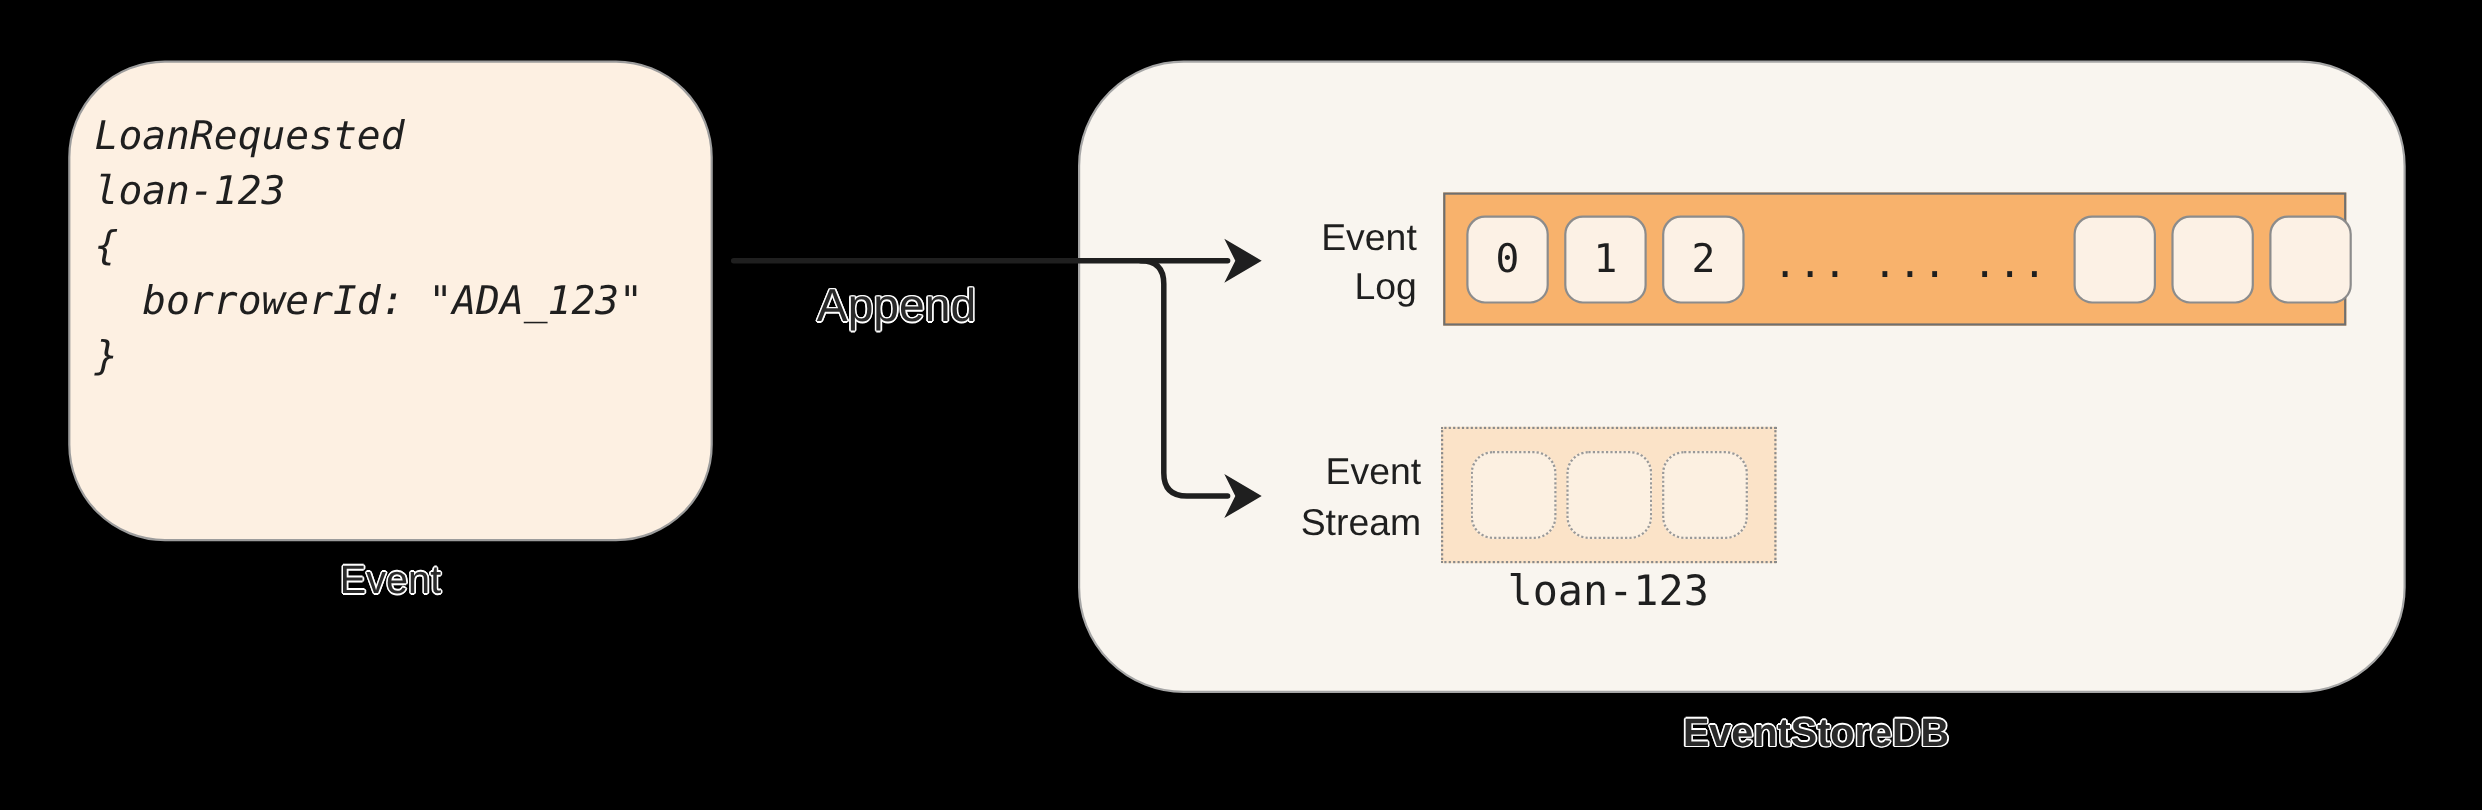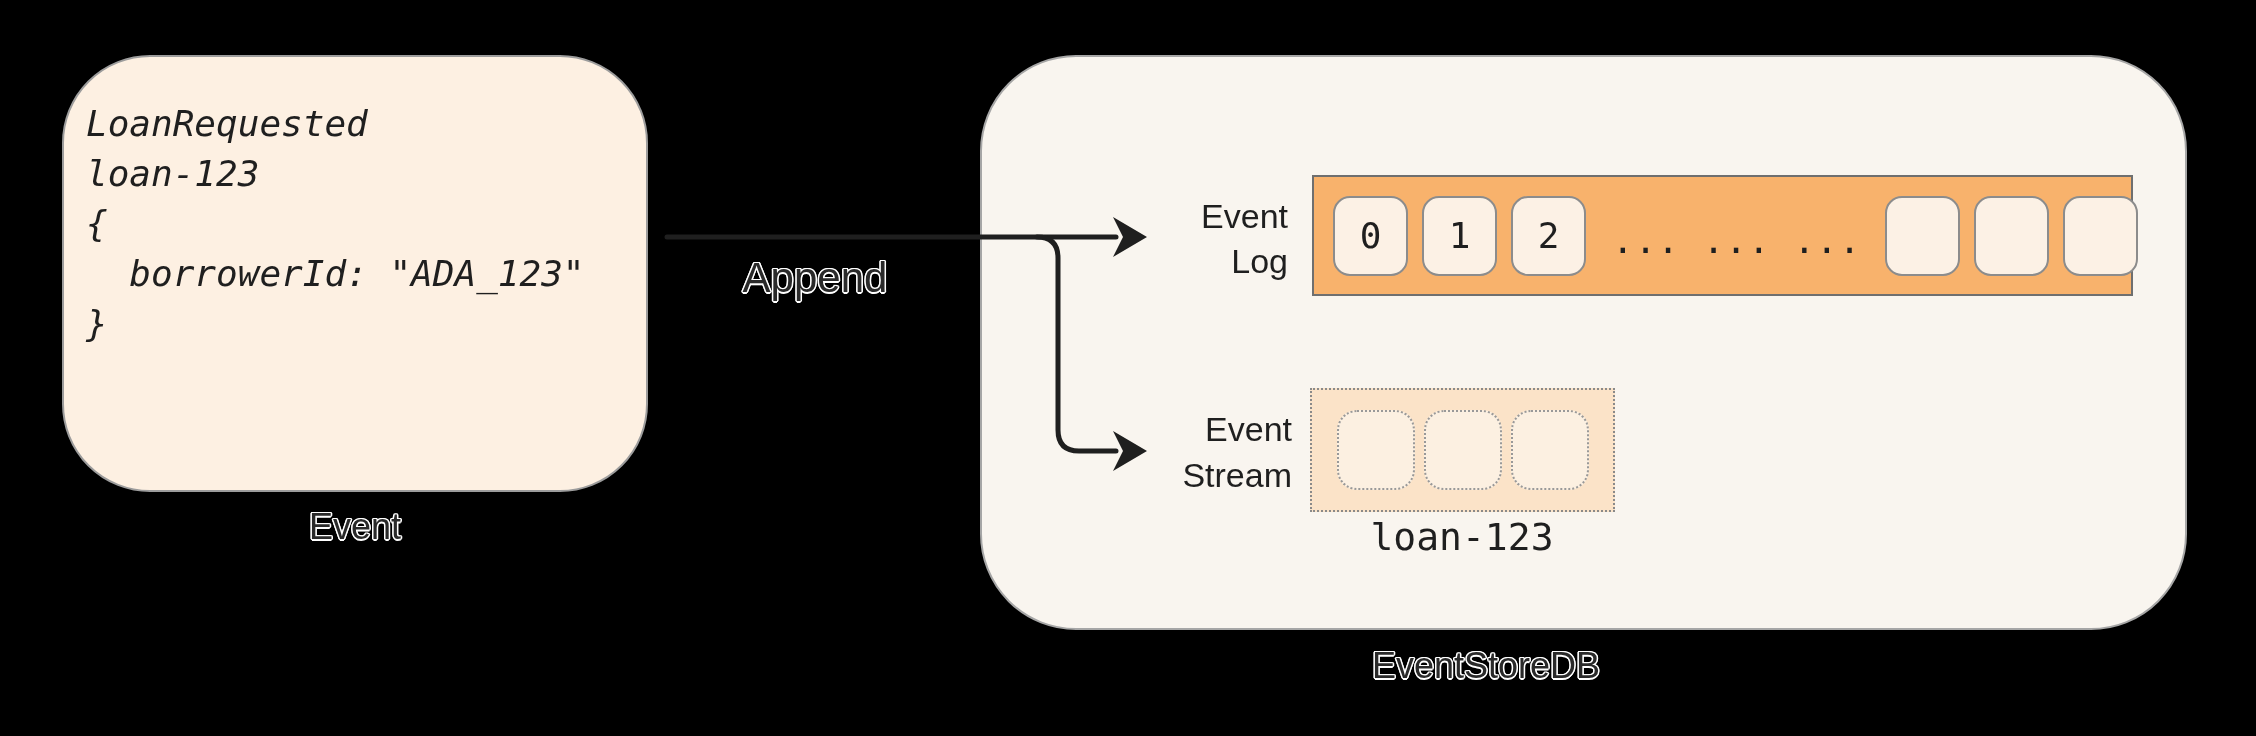--- a/index.html
+++ b/index.html
@@ -23,21 +23,21 @@
   .code{position:absolute;left:22px;top:42px;right:8px;font-size:36px;line-height:50px;color:var(--ink);}
   .code span{display:block;white-space:pre;font-style:italic;}
 
   
   .halo{color:#2a2a2a;
     text-shadow:-1px -1px 0 var(--halo),1px -1px 0 var(--halo),-1px 1px 0 var(--halo),
                  1px 1px 0 var(--halo),-1.5px 0 0 var(--halo),1.5px 0 0 var(--halo),
                  0 -1.5px 0 var(--halo),0 1.5px 0 var(--halo);}
   .event-caption{position:absolute;left:105px;top:506px;width:500px;text-align:center;font-size:36px;}
   .append-caption{position:absolute;left:665px;top:254px;width:300px;text-align:center;font-size:42px;}
-  .db-caption{position:absolute;left:1372px;top:645px;width:400px;text-align:left;font-size:36px;}
+  .db-caption{position:absolute;left:1372px;top:645px;width:400px;text-align:right;font-size:36px;font-weight:bold;}
 
   
   .container{position:absolute;left:980px;top:55px;width:1207px;height:575px;
     background:var(--container_fill);border:2.5px solid var(--container_border);border-radius:96px;}
 
   .side-label{position:absolute;text-align:right;font-size:34px;color:var(--ink);}
   .log-label{left:1080px;top:194px;width:208px;line-height:45px;}
   .stream-label{left:1080px;top:406px;width:212px;line-height:46px;}
 
   

